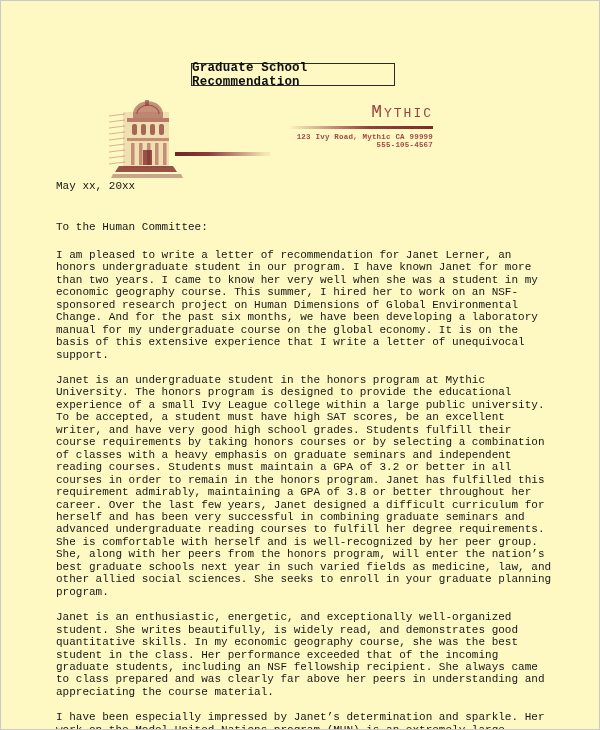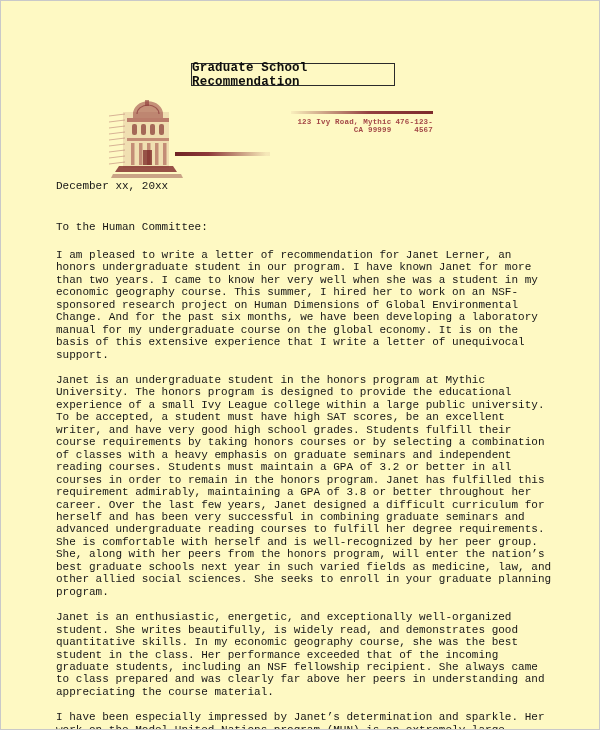--- a/index.html
+++ b/index.html
@@ -77,20 +77,21 @@
     background: linear-gradient(to right, rgba(160,70,70,0.06) 0%, #934040 55%, #7c2b2b 100%);
   }
   .uni-contact {
     margin-top: 4px;
     display: flex;
     justify-content: space-between;
     font-size: 7.5px;
     font-weight: 700;
     color: #a34747;
     letter-spacing: 0.2px;
+    flex-direction: column;
   }
 
   
   .letter {
     position: absolute;
     left: 55px;
     top: 179px;
     width: 496px;
     font-size: 11px;
     line-height: 12.45px;
@@ -149,29 +150,30 @@
 
     <rect x="36" y="50" width="9" height="15" fill="rgba(120,35,35,0.75)"></rect>
 
     <path d="M12 66 L66 66 L70 72 L8 72 Z" fill="rgba(126,40,40,0.8)"></path>
     <path d="M6 74 L74 74 L76 78 L4 78 Z" fill="rgba(140,60,60,0.45)"></path>
   </svg>
 
   <div class="monogram-rule"></div>
 
   <div class="logo-right">
+    <div class="uni-name-line">Mythic</div>
     <div class="uni-rule"></div>
     <div class="uni-contact">
       <span>123 Ivy Road, Mythic CA 99999</span>
-      <span>476-123-4567</span>
+      <span>555-105-4567</span>
     </div>
   </div>
 
   <div class="letter">
-    <p class="date">December xx, 20xx</p>
+    <p class="date">May xx, 20xx</p>
     <p class="salutation">To the Human Committee:</p>
     <p class="body-par">I am pleased to write a letter of recommendation for Janet Lerner, an honors undergraduate student in our program. I have known Janet for more than two years. I came to know her very well when she was a student in my economic geography course. This summer, I hired her to work on an NSF-sponsored research project on Human Dimensions of Global Environmental Change. And for the past six months, we have been developing a laboratory manual for my undergraduate course on the global economy. It is on the basis of this extensive experience that I write a letter of unequivocal support.</p>
     <p class="body-par">Janet is an undergraduate student in the honors program at Mythic University. The honors program is designed to provide the educational experience of a small Ivy League college within a large public university. To be accepted, a student must have high SAT scores, be an excellent writer, and have very good high school grades. Students fulfill their course requirements by taking honors courses or by selecting a combination of classes with a heavy emphasis on graduate seminars and independent reading courses. Students must maintain a GPA of 3.2 or better in all courses in order to remain in the honors program. Janet has fulfilled this requirement admirably, maintaining a GPA of 3.8 or better throughout her career. Over the last few years, Janet designed a difficult curriculum for herself and has been very successful in combining graduate seminars and advanced undergraduate reading courses to fulfill her degree requirements. She is comfortable with herself and is well-recognized by her peer group. She, along with her peers from the honors program, will enter the nation’s best graduate schools next year in such varied fields as medicine, law, and other allied social sciences. She seeks to enroll in your graduate planning program.</p>
     <p class="body-par">Janet is an enthusiastic, energetic, and exceptionally well-organized student. She writes beautifully, is widely read, and demonstrates good quantitative skills. In my economic geography course, she was the best student in the class. Her performance exceeded that of the incoming graduate students, including an NSF fellowship recipient. She always came to class prepared and was clearly far above her peers in understanding and appreciating the course material.</p>
     <p class="body-par">I have been especially impressed by Janet’s determination and sparkle. Her work on the Model United Nations program (MUN) is an extremely large responsibility. The Model United Nations program convenes approximately 1000 high school students from around the world to simulate the experience of the UN. Janet has responsibility for designing and executing all phases of the simulation. She reviews the</p>
   </div>
 
 </div>
 
 </body></html>

